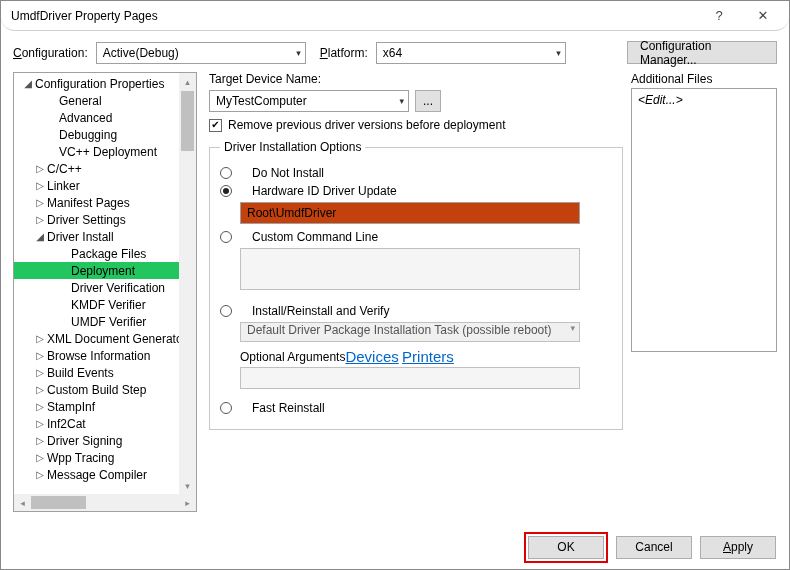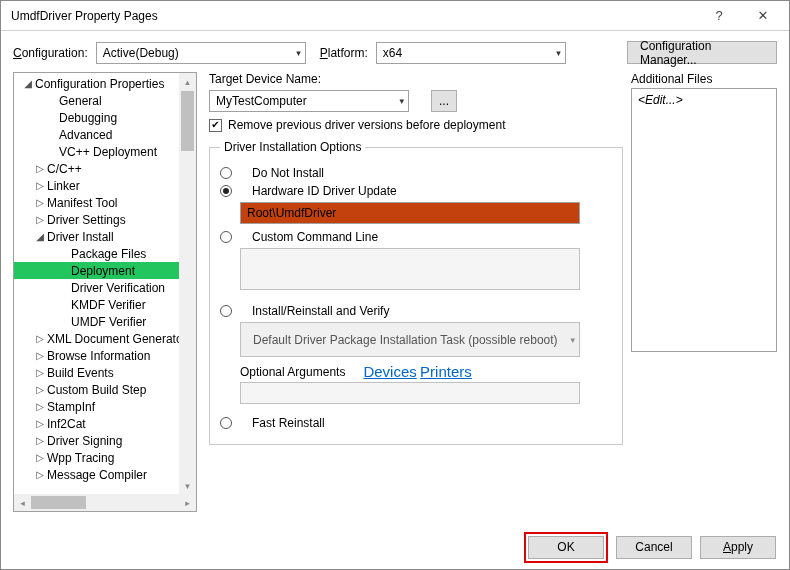--- a/index.html
+++ b/index.html
@@ -13,20 +13,21 @@
     height: 570px;
     overflow: hidden;
     border: 1px solid #888;
   }
   .titlebar {
     height: 30px;
     display: flex;
     align-items: center;
     padding: 0 4px 0 10px;
     border-bottom: 1px solid #d0d0d0;
+    border-radius: 14px;
   }
   .titlebar-title { flex: 1; }
   .titlebar-right { display: flex; }
   .titlebar-btn {
     width: 44px;
     height: 28px;
     display: flex;
     align-items: center;
     justify-content: center;
     color: #444;
@@ -124,21 +125,21 @@
   .hscroll .thumb { position:absolute; top:2px; bottom:2px; left:0; width:55px; background:#c0c0c0; }
 
   .main {
     flex: 1;
     display: flex;
     gap: 8px;
   }
   .main-left { flex: 1; }
   .main-right { width: 146px; }
 
-  .field-row { display:flex; align-items:center; gap:22px; margin-bottom:6px; }
+  .field-row { display:flex; align-items:center; gap:6px; margin-bottom:6px; }
   .text-input {
     border: 1px solid #a0a0a0;
     height: 22px;
     background:#c2410c;
     padding: 0 6px;
     display:inline-flex; align-items:center;
   }
   .small-btn {
     border:1px solid #adadad; background:#e1e1e1;
     width:26px; height:22px; display:inline-flex;
@@ -165,27 +166,27 @@
   .radio.checked::after {
     content:""; width:6px; height:6px; border-radius:50%; background:#222;
   }
   .indent-input { margin-left:20px; }
   .indent-input .text-input { width: 340px; }
   .textarea {
     margin-left:20px; width:340px; height:42px;
     border:1px solid #c0c0c0; background:#f5f5f5;
   }
   .disabled-select {
-    margin-left:20px; width:340px; height:35px;
+    margin-left:20px; width:340px; height:20px;
     border:1px solid #c0c0c0; background:#f0f0f0;
-    display:flex; align-items:center; padding:0 18px 0 12px;
+    display:flex; padding:0 18px 0 6px;
     color:#555; position:relative;
   }
   .disabled-select .caret { position:absolute; right:4px; font-size:9px; color:#888; }
-  .opt-row { display:flex; align-items:center; gap:18px; margin:6px 0 2px 20px; }
+  .opt-row { display:flex; align-items:center; margin:6px 0 2px 20px; }
   .links a { color:#0066cc; text-decoration:underline; cursor:default; font-size:15px; }
   .opt-input {
     margin-left:20px; width:340px; height:22px;
     border:1px solid #c0c0c0; background:#f5f5f5;
   }
 
   .addfiles-box {
     border:1px solid #a0a0a0; height: 264px;
     padding:4px 6px; margin-top:2px;font-style:italic;
   }
@@ -243,41 +244,41 @@
         <div class="tree-item" style="padding-left: 8px;">
           <span class="tree-arrow">◢</span>
           <span class="tree-label">Configuration Properties</span>
         </div>
         <div class="tree-item" style="padding-left: 32px;">
           <span class="tree-arrow"></span>
           <span class="tree-label">General</span>
         </div>
         <div class="tree-item" style="padding-left: 32px;">
           <span class="tree-arrow"></span>
+          <span class="tree-label">Advanced</span>
+        </div>
+        <div class="tree-item" style="padding-left: 32px;">
+          <span class="tree-arrow"></span>
           <span class="tree-label">Debugging</span>
         </div>
         <div class="tree-item" style="padding-left: 32px;">
           <span class="tree-arrow"></span>
-          <span class="tree-label">Advanced</span>
-        </div>
-        <div class="tree-item" style="padding-left: 32px;">
-          <span class="tree-arrow"></span>
           <span class="tree-label">VC++ Deployment</span>
         </div>
         <div class="tree-item" style="padding-left: 20px;">
           <span class="tree-arrow">▷</span>
           <span class="tree-label">C/C++</span>
         </div>
         <div class="tree-item" style="padding-left: 20px;">
           <span class="tree-arrow">▷</span>
           <span class="tree-label">Linker</span>
         </div>
         <div class="tree-item" style="padding-left: 20px;">
           <span class="tree-arrow">▷</span>
-          <span class="tree-label">Manifest Tool</span>
+          <span class="tree-label">Manifest Pages</span>
         </div>
         <div class="tree-item" style="padding-left: 20px;">
           <span class="tree-arrow">▷</span>
           <span class="tree-label">Driver Settings</span>
         </div>
         <div class="tree-item" style="padding-left: 20px;">
           <span class="tree-arrow">◢</span>
           <span class="tree-label">Driver Install</span>
         </div>
         <div class="tree-item" style="padding-left: 44px;">

